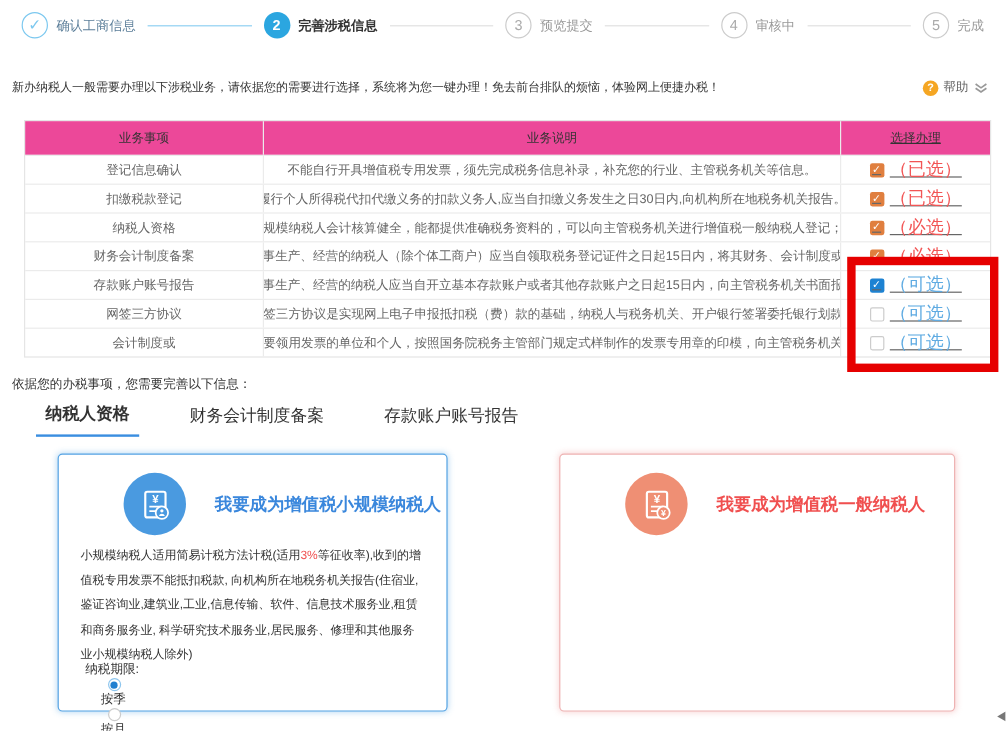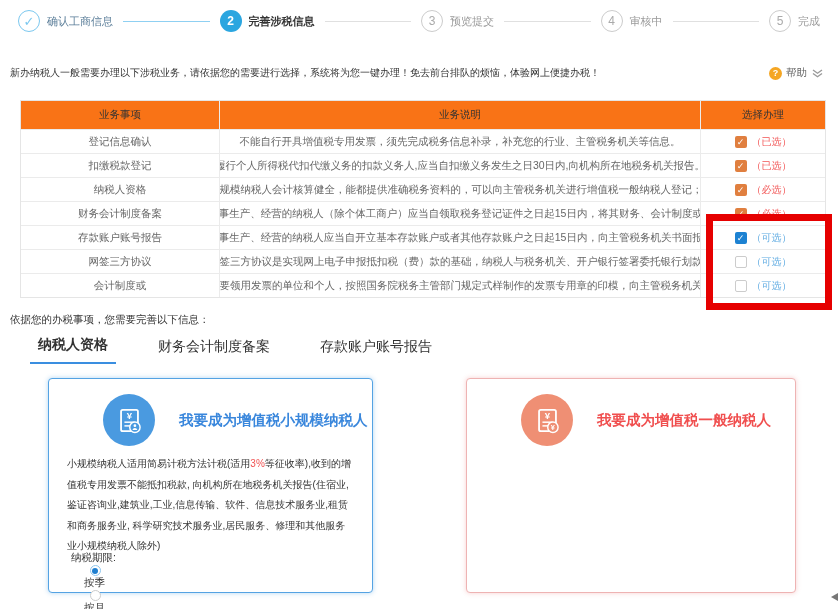--- a/index.html
+++ b/index.html
@@ -25,31 +25,31 @@
   
   .notice-row { position:absolute; top:66px; left:10px; right:14px; display:flex; align-items:center; justify-content:space-between; }
   .notice { font-size:10px; color:#333; }
   .help { display:flex; align-items:center; gap:4px; font-size:10.5px; color:#666; cursor:pointer; }
   .help-q { width:13px; height:13px; border-radius:50%; background:#f5a623; color:#fff; font-size:9px; font-weight:bold;
     display:flex; align-items:center; justify-content:center; }
 
   
   .biztable { position:absolute; top:100px; left:20px; width:806px; border:1px solid #e5e5e5; font-size:10.5px; color:#666; }
   .tr { display:flex; height:24px; border-top:1px solid #ebebeb; }
-  .tr.head { border-top:none; height:28px; background:#f97316; color:#333; }
+  .tr.head { border-top:none; height:28px; background:#ec4899; color:#333; }
   .td { display:flex; align-items:center; justify-content:center; overflow:hidden; white-space:nowrap; }
   .c1 { width:199px; border-right:1px solid #ebebeb; }
   .c2 { width:481px; border-right:1px solid #ebebeb; padding:0 6px; }
-  .c3 { flex:1; }
+  .c3 { flex:1;text-decoration:underline; }
   .cb { width:12px; height:12px; border-radius:2px; margin-right:5px; display:flex; align-items:center; justify-content:center;
     font-size:9px; color:#fff; cursor:pointer; }
   .cb.orange { background:#e07f3f; }
   .cb.blue { background:#1d82d2; }
   .cb.none { background:#fff; border:1px solid #ccc; }
-  .badge { font-size:10px; }
+  .badge { font-size:15px; }
   .badge.redtxt { color:#f25555; }
   .badge.bluetxt { color:#5fabe2; }
 
   
   .red-annot { position:absolute; left:706px; top:214px; width:126px; height:96px; border:7px solid #e60000; z-index:9; }
 
   .hint { position:absolute; top:313px; left:10px; font-size:10.5px; color:#333; }
 
   
   .tabs { position:absolute; top:336px; left:30px; display:flex; gap:34px; align-items:flex-end; }

